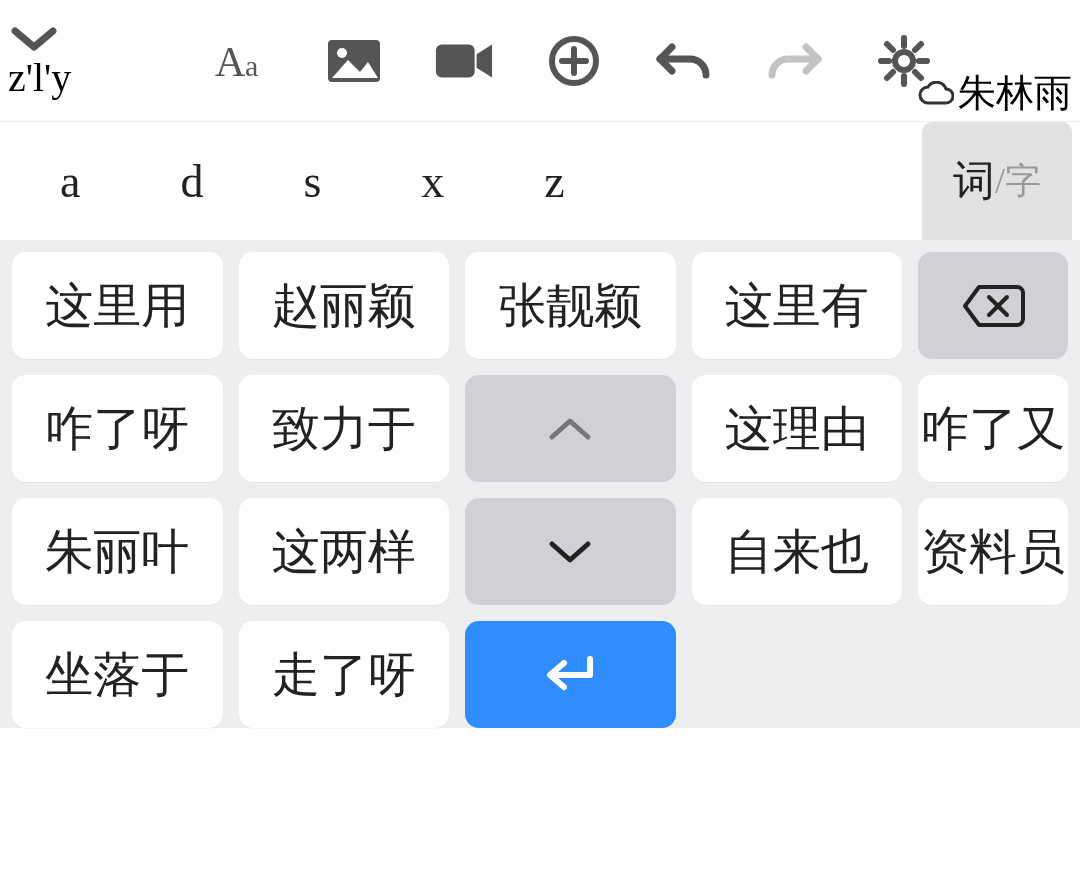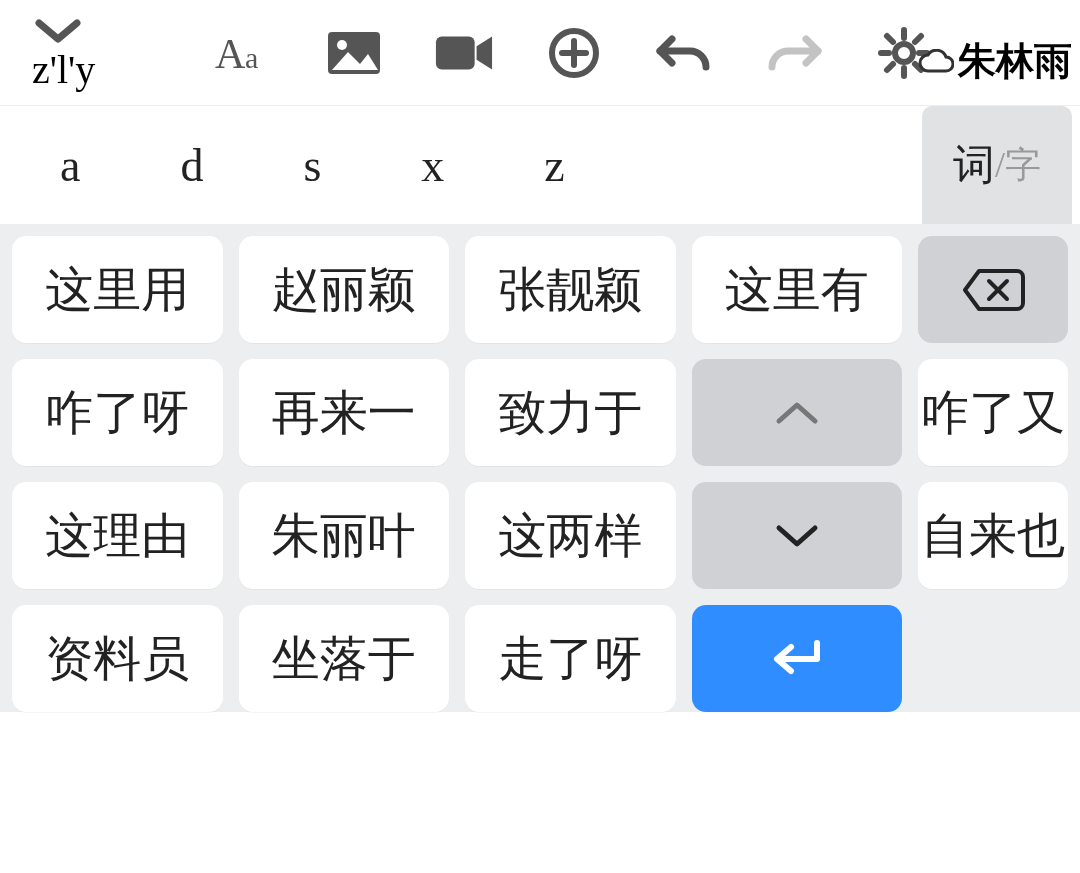--- a/index.html
+++ b/index.html
@@ -1,22 +1,22 @@
 <!DOCTYPE html>
 <html><head>
 <meta charset="utf-8">
 <style>
   * { box-sizing: border-box; margin: 0; padding: 0; }
   html, body { width: 1080px; height: 873px; font-family: "PingFang SC", "Microsoft YaHei", serif; background: #fff; overflow: hidden; }
   
   .toolbar {
-    height: 106px;
-    display: flex;
-    align-items: center;
-    padding: 0 28px;
+    height: 122px;
+    display: flex;
+    align-items: center;
+    padding: 0 4px;
     border-bottom: 1px solid #eee;
     position: relative;
   }
   .toolbar-left {
     display: flex;
     flex-direction: column;
     align-items: flex-start;
   }
   .dropdown-icon { width: 60px; height: 40px; display:flex; align-items:center; justify-content:center; }
   .pinyin-display { font-size: 40px; font-family: Georgia, serif; margin-top: -6px; padding-left: 4px; }
@@ -24,25 +24,24 @@
     flex: 1;
     display: flex;
     justify-content: center;
     gap: 50px;
     align-items: center;
   }
   .toolbar-icon { width: 60px; height: 60px; display:flex; align-items:center; justify-content:center; color:#555; }
   .toolbar-right {
     position: absolute;
     right: 8px;
-    bottom: 18px;
+    bottom: 2px;
     display: flex;
     align-items: center;
     font-size: 38px;
-    font-weight: bold;
   }
   .cloud-name { display:flex; align-items:center; gap:4px; }
   
   .letter-row {
     height: 118px;
     display: flex;
     align-items: center;
     background: #fff;
   }
   .letters {
@@ -198,30 +197,29 @@
   <div class="cand">这里有</div>
   <div class="fn-key">
     <svg width="64" height="46" viewBox="0 0 64 46">
         <path d="M18 4 H56 A6 6 0 0 1 62 10 V36 A6 6 0 0 1 56 42 H18 L4 23 Z" fill="none" stroke="#222" stroke-width="4" stroke-linejoin="round"></path>
         <line x1="28" y1="14" x2="46" y2="32" stroke="#222" stroke-width="4" stroke-linecap="round"></line>
         <line x1="46" y1="14" x2="28" y2="32" stroke="#222" stroke-width="4" stroke-linecap="round"></line>
       </svg>
   </div>
 
   <div class="cand">咋了呀</div>
-  <div class="cand">再来一</div>
   <div class="cand">致力于</div>
   <div class="fn-key">
     <svg width="44" height="28" viewBox="0 0 44 28">
         <polyline points="4,22 22,6 40,22" fill="none" stroke="#777" stroke-width="5" stroke-linecap="round" stroke-linejoin="round"></polyline>
       </svg>
   </div>
 
+  <div class="cand">这理由</div>
   <div class="cand">咋了又</div>
-  <div class="cand">这理由</div>
   <div class="cand">朱丽叶</div>
   <div class="cand">这两样</div>
   <div class="fn-key">
     <svg width="44" height="28" viewBox="0 0 44 28">
         <polyline points="4,6 22,22 40,6" fill="none" stroke="#222" stroke-width="5" stroke-linecap="round" stroke-linejoin="round"></polyline>
       </svg>
   </div>
 
   <div class="cand">自来也</div>
   <div class="cand">资料员</div>

